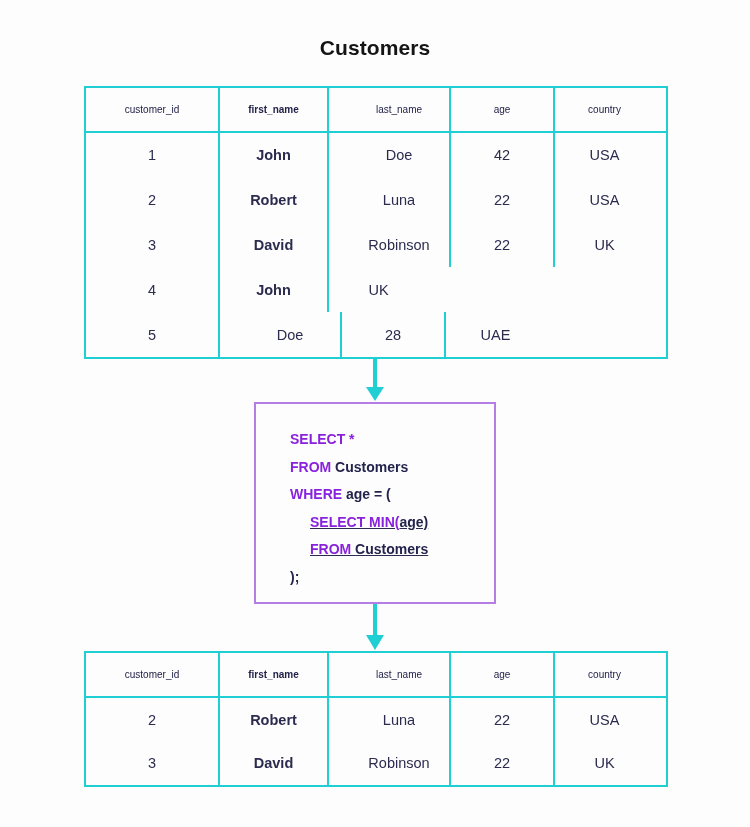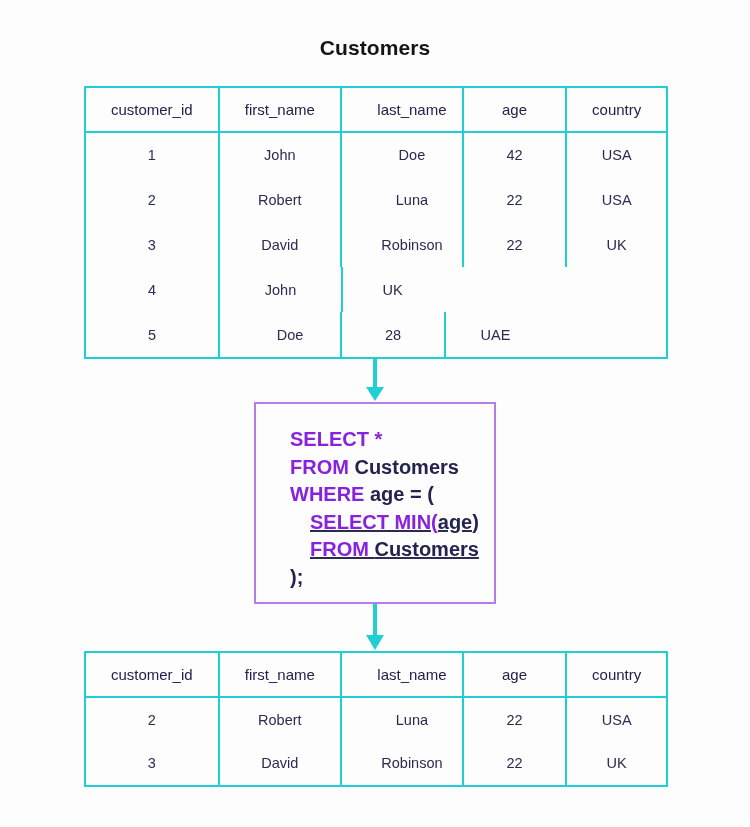--- a/index.html
+++ b/index.html
@@ -82,27 +82,27 @@
     font-size: 14.5px;
     color: #2b2b4f;
     border-right: 2px solid #20cfd4;
     overflow: hidden;
     white-space: nowrap;
   }
   .cell:last-child {
     border-right: none;
   }
   .thead .cell {
-    font-size: 15px;
+    font-size: 10px;
     color: #22224a;
   }
 
   
   .c0 { width: 134px; }
-  .c1 { width: 123px; }
+  .c1 { width: 109px; font-weight: bold; }
   .c2 { width: 122px; padding-left: 20px; }
   .c3 { width: 104px; }
   .c4 { width: 99px; }
 
   
   .arrow {
     position: absolute;
     width: 24px;
     left: 363px;
   }
@@ -118,21 +118,21 @@
     width: 242px;
     height: 202px;
     border: 2px solid #b47ee5;
     background: #fdfdfd;
     box-sizing: border-box;
   }
   .code-lines {
     position: absolute;
     left: 34px;
     top: 22px;
-    font-size: 20px;
+    font-size: 14px;
     line-height: 27.5px;
     white-space: pre;
     font-family: "Liberation Sans", sans-serif;
     font-weight: bold;
   }
   .code-line { height: 27.5px; }
   .code-line.indent { padding-left: 20px; text-decoration: underline; }
   .kw { color: #8822dd; }
   .id { color: #23234d; }
 </style>

